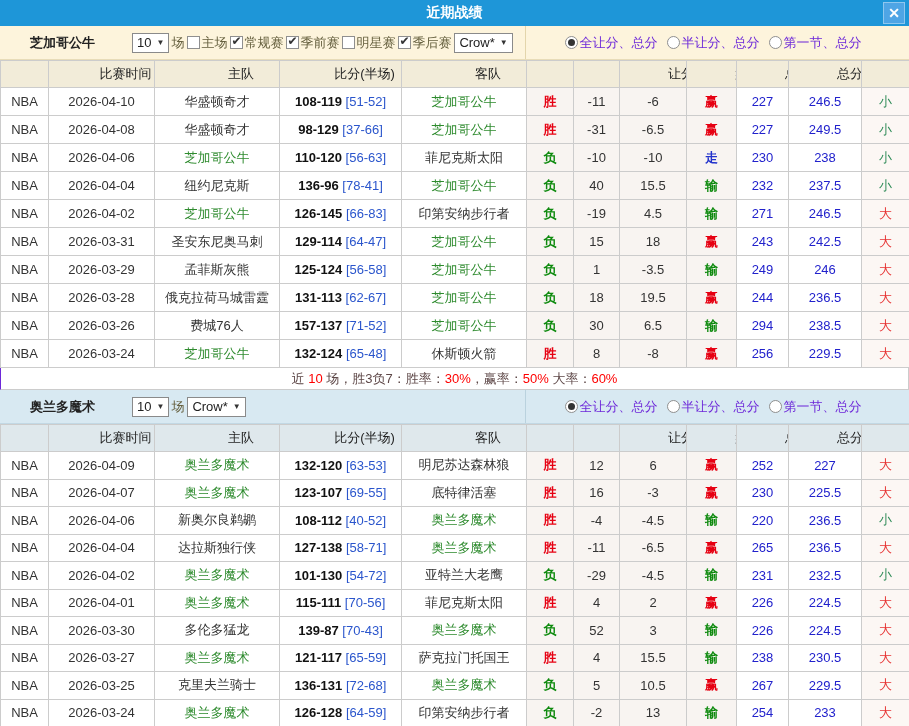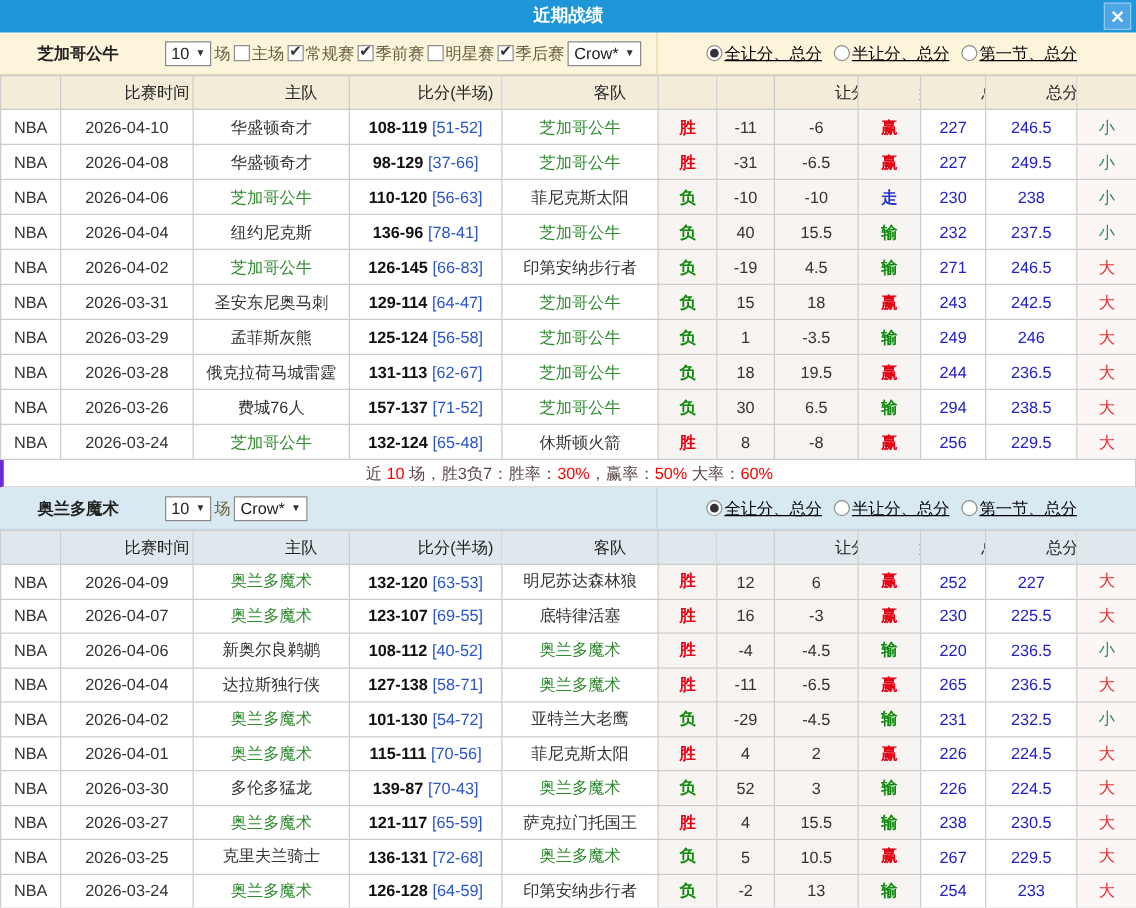--- a/index.html
+++ b/index.html
@@ -22,21 +22,21 @@
     height:20px; padding:0 4px; margin:0 2px; color:#222; font-size:13px; gap:5px; cursor:pointer; }
   .sel .arrow { font-size:8px; color:#333; }
   .fl { color:#66603f; margin-right:1px; }
   .cb { display:inline-block; width:13px; height:13px; background:#fff; border:1px solid #8f8f8f;
     position:relative; vertical-align:-2px; margin:0 1px 0 2px; cursor:pointer; }
   .cb.checked::after { content:"✔"; position:absolute; left:0px; top:-3px; font-size:12px; color:#333; }
   .radio { display:inline-block; width:13px; height:13px; border:1px solid #8f8f8f; border-radius:50%;
     background:#fff; vertical-align:-2px; margin-right:2px; position:relative; cursor:pointer; }
   .radio.on::after { content:""; position:absolute; left:2px; top:2px; width:7px; height:7px;
     border-radius:50%; background:#333; }
-  .radio-label { color:#000000; margin-right:9px;text-decoration:underline; }
+  .radio-label { color:#6d28d9; margin-right:9px; }
   table { border-collapse:collapse; width:909px; table-layout:fixed; font-size:13px;
     text-align:center; }
   td,th { border:1px solid #ccc; overflow:hidden; white-space:nowrap; padding:0; }
   th { font-weight:normal; color:#222; height:27px;padding-left:48px; }
   .theme-cream th { background:#f2ecd9; }
   .theme-blue  th { background:#dfe8ec; }
   .theme-cream tbody tr { height:28px; }
   .theme-blue  tbody tr { height:27.5px; }
   td { color:#333; background:#fff; }
   td.shade  { background:#f8f4f1; }
@@ -44,21 +44,21 @@
   td.tblue  { color:#2121cc; }
   .focus { color:#2e8b2e; }
   .final-score { font-weight:bold; color:#111;margin-top:28px; }
   .half { color:#2a55cc; }
   .c-red   { color:#e60012; font-weight:bold; }
   .c-green { color:#0e8a0e; font-weight:bold; }
   .c-blue  { color:#2333cc; font-weight:bold; }
   .c-red2   { color:#e63333; }
   .c-green2 { color:#2e8b57; }
   .summary { height:22px; line-height:21px; text-align:center; font-size:13px; color:#5d4747;
-    background:#fff; border-left:3px solid #6d28d9; border-right:1px solid #ccc;
+    background:#fff; border-left:1px solid #6d28d9; border-right:1px solid #ccc;
     border-bottom:1px solid #ccc; }
   .summary .sum-red { color:#fe0000; }
 </style>
 </head>
 <body>
 
 <div class="titlebar">
   <span>近期战绩</span>
   <button class="close-btn"><span>✕</span></button>
 </div>

